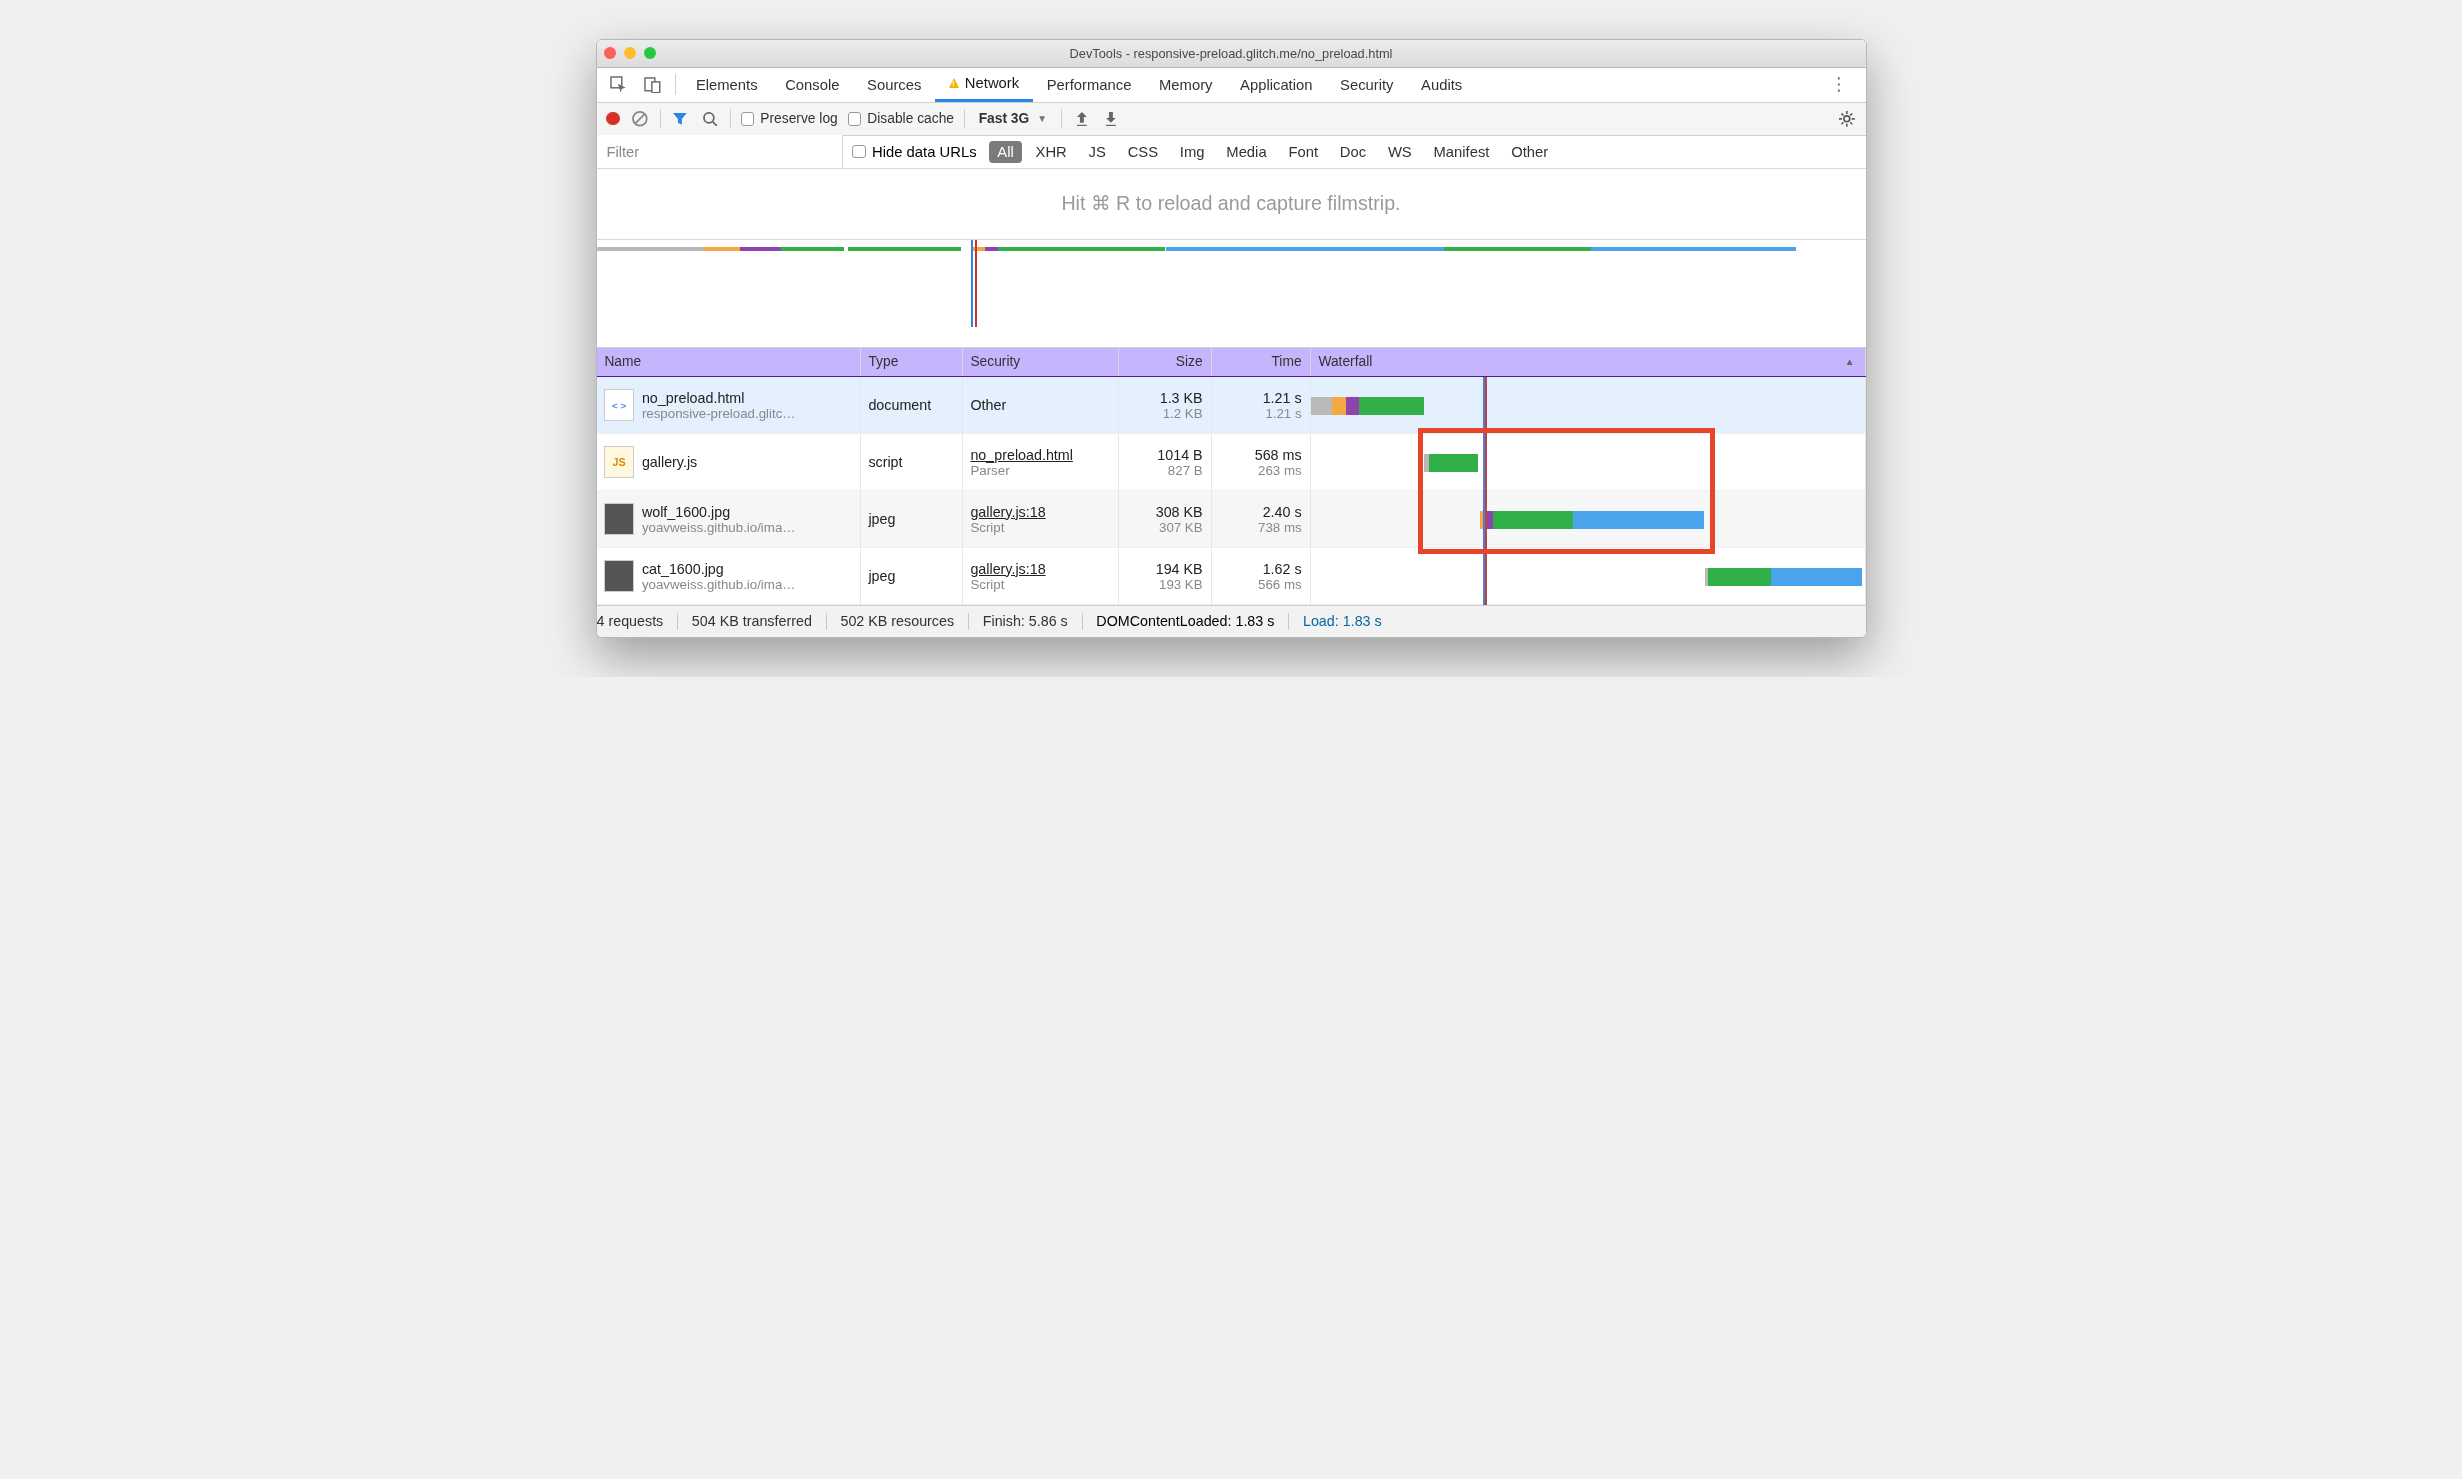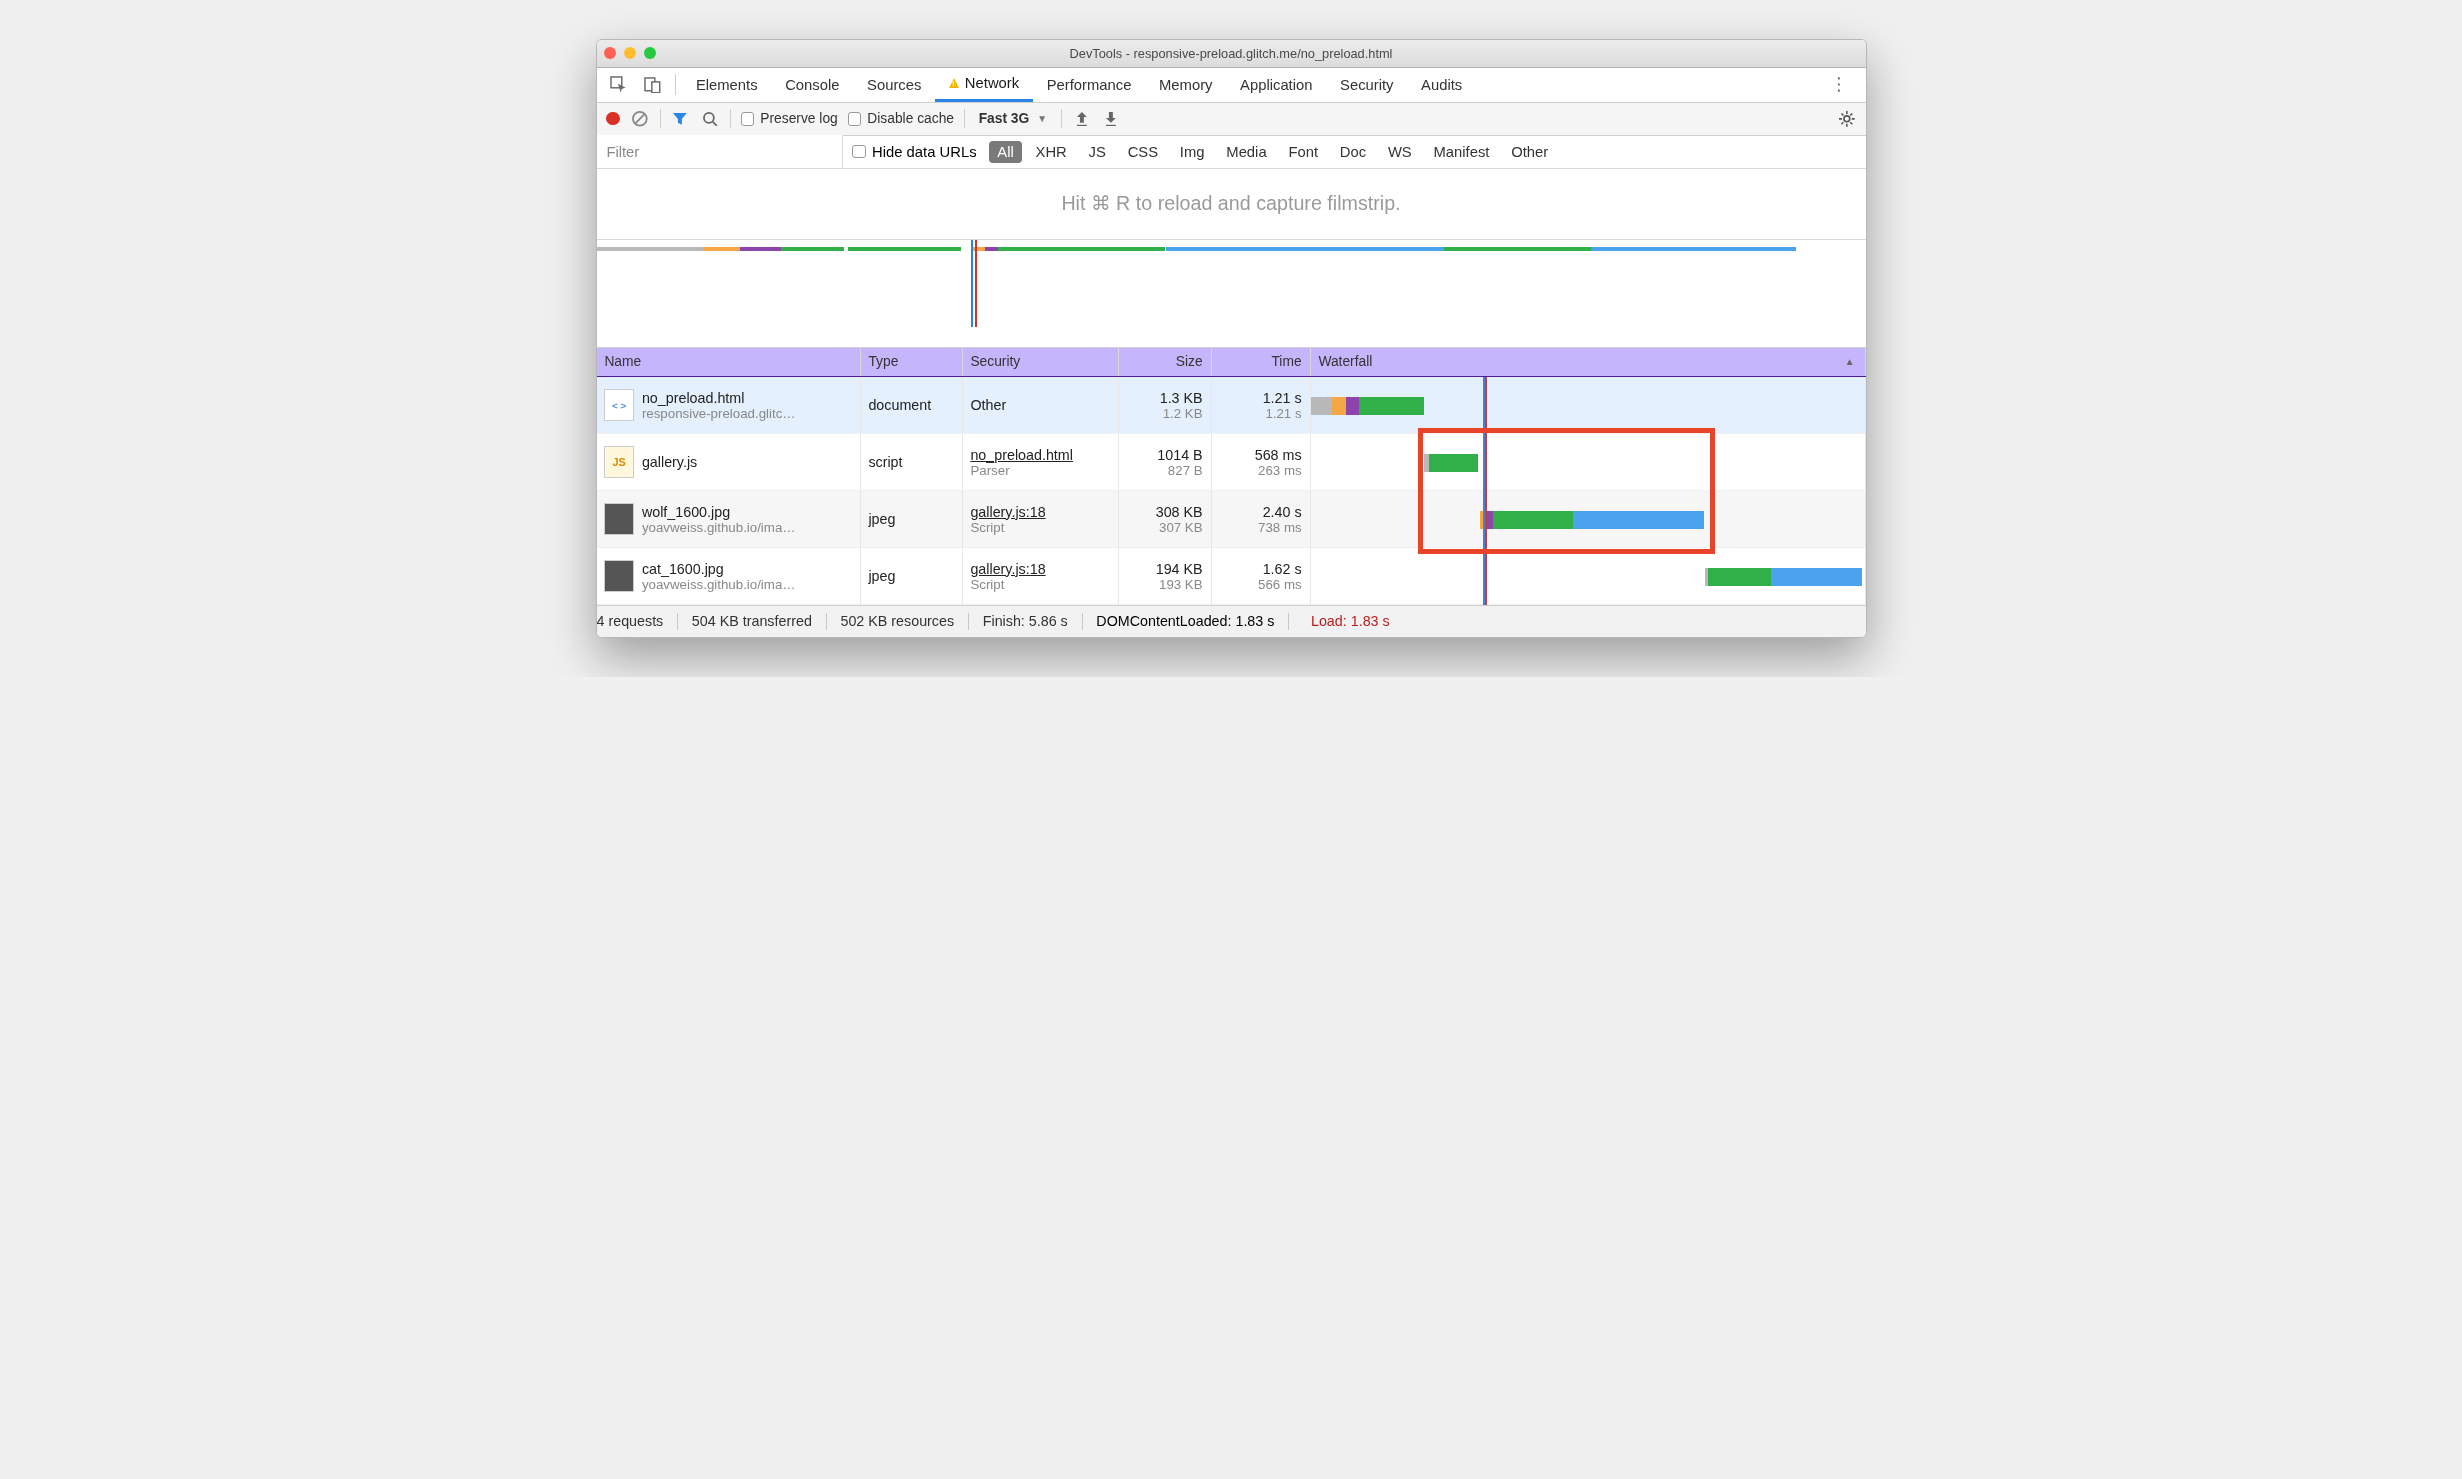--- a/index.html
+++ b/index.html
@@ -77,21 +77,21 @@
 .ficon.img{background:#555;}
 .c-wf-cell{position:relative;padding:0!important;}
 .wf-seg{position:absolute;height:100%;top:0;}
 .dcl-line{position:absolute;top:0;bottom:0;width:2px;background:#4a7dd6;}
 .load-line{position:absolute;top:0;bottom:0;width:2px;background:#c04040;}
 .highlight-box{position:absolute;border:5.9px solid #e8442a;pointer-events:none;}
 
 
 .status { display:flex; align-items:center; height:31.5px; border-top:1px solid #cfcfcf; padding:0 0; font-size:14.3px; color:#333; gap:13.8px; background:#f2f2f2;}
 .status .ssep{width:1px;height:17.7px;background:#c8c8c8;}
-.s-dcl{color:#000000;} .s-load{color:#b91c1c;margin-left:8px;}
+.s-dcl{color:#000000;} .s-load{color:#0369a1;}
 svg{display:block;}
 .fcol{display:flex;flex-direction:column;min-width:0;}
 </style>
 </head>
 <body>
 
 <div class="window">
 
   <div class="titlebar">
     <div class="traffic">

